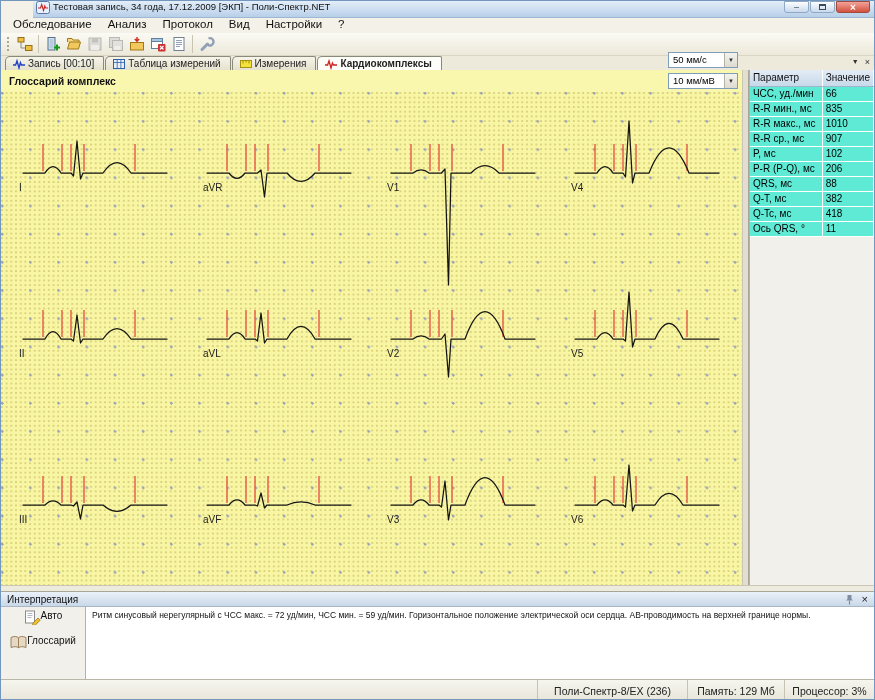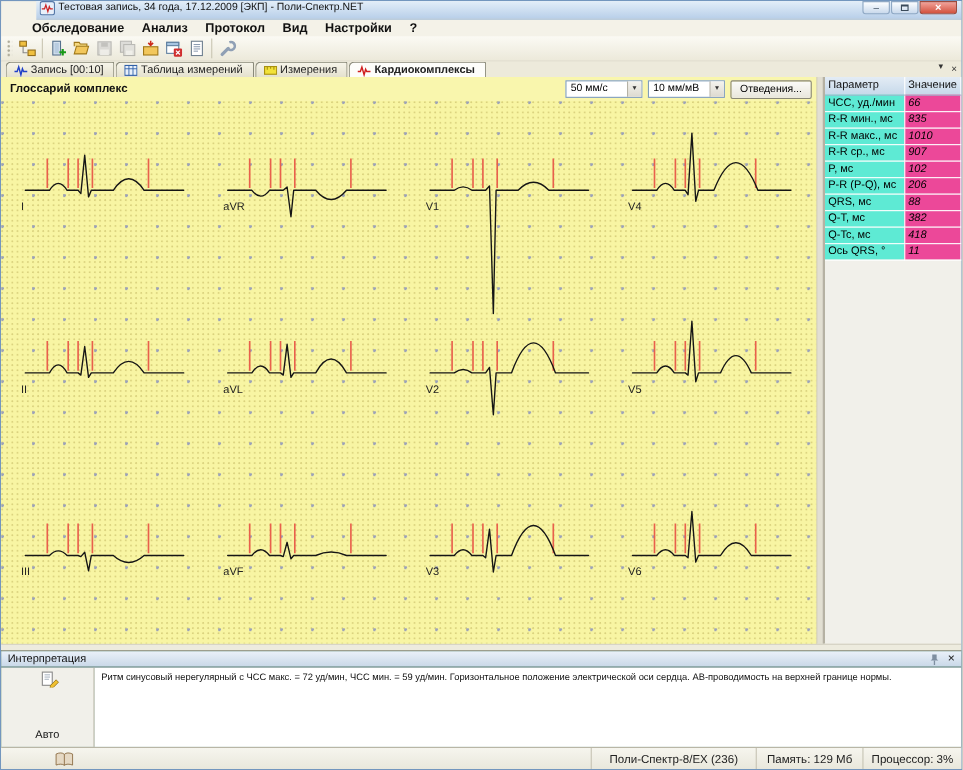--- a/index.html
+++ b/index.html
@@ -10,21 +10,21 @@
   .titlebar{height:17px;background:linear-gradient(#E3EEF9,#B8CFE9);display:flex;padding:0 2px;border-bottom:1px solid #9DB7D5;margin-left:32px;}
   .app-icon{width:14px;height:13px;margin:0 3px 0 1px;display:inline-flex;}
   .title-text{font-size:9.5px;color:#111;flex:1;white-space:nowrap;overflow:hidden;}
   .win-controls{display:flex;gap:1px;margin-right:2px;}
   .wbtn{height:12px;display:flex;align-items:center;justify-content:center;font-size:9px;color:#3A4A5A;border:1px solid #8FA8C4;border-radius:0 0 3px 3px;background:linear-gradient(#FDFEFF,#C9D9EC);cursor:default;}
   .wbtn.min,.wbtn.max{width:25px;}
   .wbtn.close{width:34px;background:linear-gradient(#F2A39A,#D2513E);color:#fff;font-size:10px;font-weight:bold;border-color:#9E4A3C;}
   .maxbox{width:7px;height:6px;border:1px solid #3A4A5A;border-top-width:2px;display:inline-block;}
 
   
-  .menubar{height:15px;display:flex;align-items:center;padding-left:20px;background:#F4F2E8;font-weight:bold;}
+  .menubar{height:15px;display:flex;align-items:flex-start;padding-left:4px;background:#F4F2E8;}
   .mi{font-size:11.5px;padding:0 8px;color:#111;}
 
   
   .toolbar{height:23px;display:flex;align-items:center;background:linear-gradient(#FBFAF4,#ECE9DA);border-bottom:1px solid #D9D6C6;padding-left:2px;}
   .grip{width:5px;height:16px;margin:0 3px;background-image:radial-gradient(circle,#A9A694 1px,transparent 1.2px);background-size:4px 4px;}
   .tb{width:21px;height:20px;display:inline-flex;align-items:center;justify-content:center;border:1px solid transparent;border-radius:2px;}
   .tb svg{width:16px;height:16px;}
   .tb.disabled{opacity:.55;filter:grayscale(1);}
   .tsep{width:1px;height:18px;background:#C9C5B2;margin:0 3px;}
 
@@ -34,55 +34,55 @@
   .tab .ticon{display:inline-flex;width:12px;height:12px;}
   .tab.active{background:#FDFDFA;font-weight:bold;z-index:2;}
   .tabbar-right{position:absolute;right:4px;top:0;display:flex;gap:6px;align-items:center;height:12px;}
   .mini-btn{font-size:9px;color:#333;line-height:10px;cursor:default;}
 
   
   .content{height:515px;display:flex;}
   .ecg{width:741px;height:515px;position:relative;background:#F8F5A3;}
   .ecg-head{height:22px;background:#F9F6AD;display:flex;align-items:center;padding:0 4px 0 8px;}
   .ecg-title{font-size:10.5px;font-weight:bold;color:#111;flex:1;}
-  .ecg-controls{display:flex;align-items:flex-start;gap:5px;}
+  .ecg-controls{display:flex;align-items:flex-end;gap:5px;flex-direction:column;}
   .combo{display:inline-flex;align-items:center;height:16px;background:#fff;border:1px solid #7F9DB9;font-size:9.5px;padding-left:4px;}
   .combo .cval{min-width:48px;}
   .combo .arrow{width:13px;height:14px;display:inline-flex;align-items:center;justify-content:center;font-size:6px;color:#333;background:linear-gradient(#F4F3EE,#DDDAD0);border-left:1px solid #B5B2A5;margin-left:3px;}
   .leads-btn{height:17px;font-size:9.5px;background:linear-gradient(#FBFBF8,#E8E6DC);border:1px solid #8A8878;padding:0 8px;border-radius:2px;}
   .ecg-grid{position:relative;width:741px;height:493px;overflow:hidden;
     background-color:#F8F5A3;
     background-image:
       radial-gradient(circle at 1.2px 1.2px, #9CA2B8 1.2px, transparent 1.5px),
       radial-gradient(circle at 1px 1px, #DAD27E .8px, transparent 1px);
     background-size:28.2px 28.2px, 4.7px 4.7px;}
   .lead{position:absolute;overflow:visible;}
   .lead text{font-size:10px;fill:#222;}
 
   .splitter{width:7px;height:515px;background:#E2DFD2;border-left:1px solid #C9C6B6;border-right:1px solid #A9A696;}
   .rightpanel{width:127px;height:515px;background:#F1F0EA;border-left:1px solid #B5B2A2;}
   .ptable{width:100%;border-collapse:collapse;}
   .ptable th{font-size:10px;font-weight:normal;text-align:left;background:linear-gradient(#E3ECF5,#C7D9EA);border-bottom:1px solid #9FB6CC;border-right:1px solid #fff;padding:1px 3px;height:16px;color:#111;}
   .ptable td{font-size:10px;padding:1px 3px;height:15px;border-bottom:1px solid #fff;border-right:1px solid #fff;color:#000;}
   .ptable td.pname{background:#5eead4;width:76px;}
-  .ptable td.pval{background:#ec4899;font-style:italic;}
+  .ptable td.pval{background:#5eead4;}
 
   
   .hgap{height:6px;background:#EDEBDE;border-top:1px solid #C9C6B6;}
 
   
   .interp{height:88px;border-top:1px solid #A9A696;background:#14532d;}
   .interp-head{height:15px;background:linear-gradient(#EAF1F9,#C9D8E8);border-bottom:1px solid #A9B6C4;display:flex;align-items:center;padding:0 6px;}
   .interp-head .ih-title{font-size:10px;color:#111;flex:1;}
   .head-icons{display:flex;gap:8px;align-items:center;}
   .head-icons svg{width:9px;height:11px;}
   .ih-close{font-size:11px;color:#222;line-height:10px;}
   .interp-body{display:flex;height:72px;}
   .interp-side{width:85px;background:#F1F0EA;border-right:1px solid #B5B2A2;display:flex;flex-direction:column;align-items:center;padding-top:3px;}
-  .side-btn{display:flex;flex-direction:column;align-items:flex-end;font-size:10px;color:#111;margin-bottom:9px;gap:37px;}
+  .side-btn{display:flex;align-items:flex-start;font-size:10px;color:#111;margin-bottom:9px;}
   .side-btn svg{width:17px;height:15px;margin-bottom:1px;}
   .interp-text{flex:1;background:#fff;font-size:8.5px;color:#111;padding:3px 6px;line-height:1.35;}
 
   
   .statusbar{height:22px;background:linear-gradient(#F6F5EE,#E8E6DA);border-top:1px solid #B9B6A6;display:flex;align-items:center;font-size:10.5px;color:#222;}
   .sb-sec{height:100%;display:flex;align-items:center;justify-content:center;border-left:1px solid #C6C3B3;padding:0 6px;}
   .sb-left{flex:1;border-left:none;}
   .sb-dev{width:150px;}
   .sb-mem{width:97px;}
   .sb-cpu{width:90px;}

